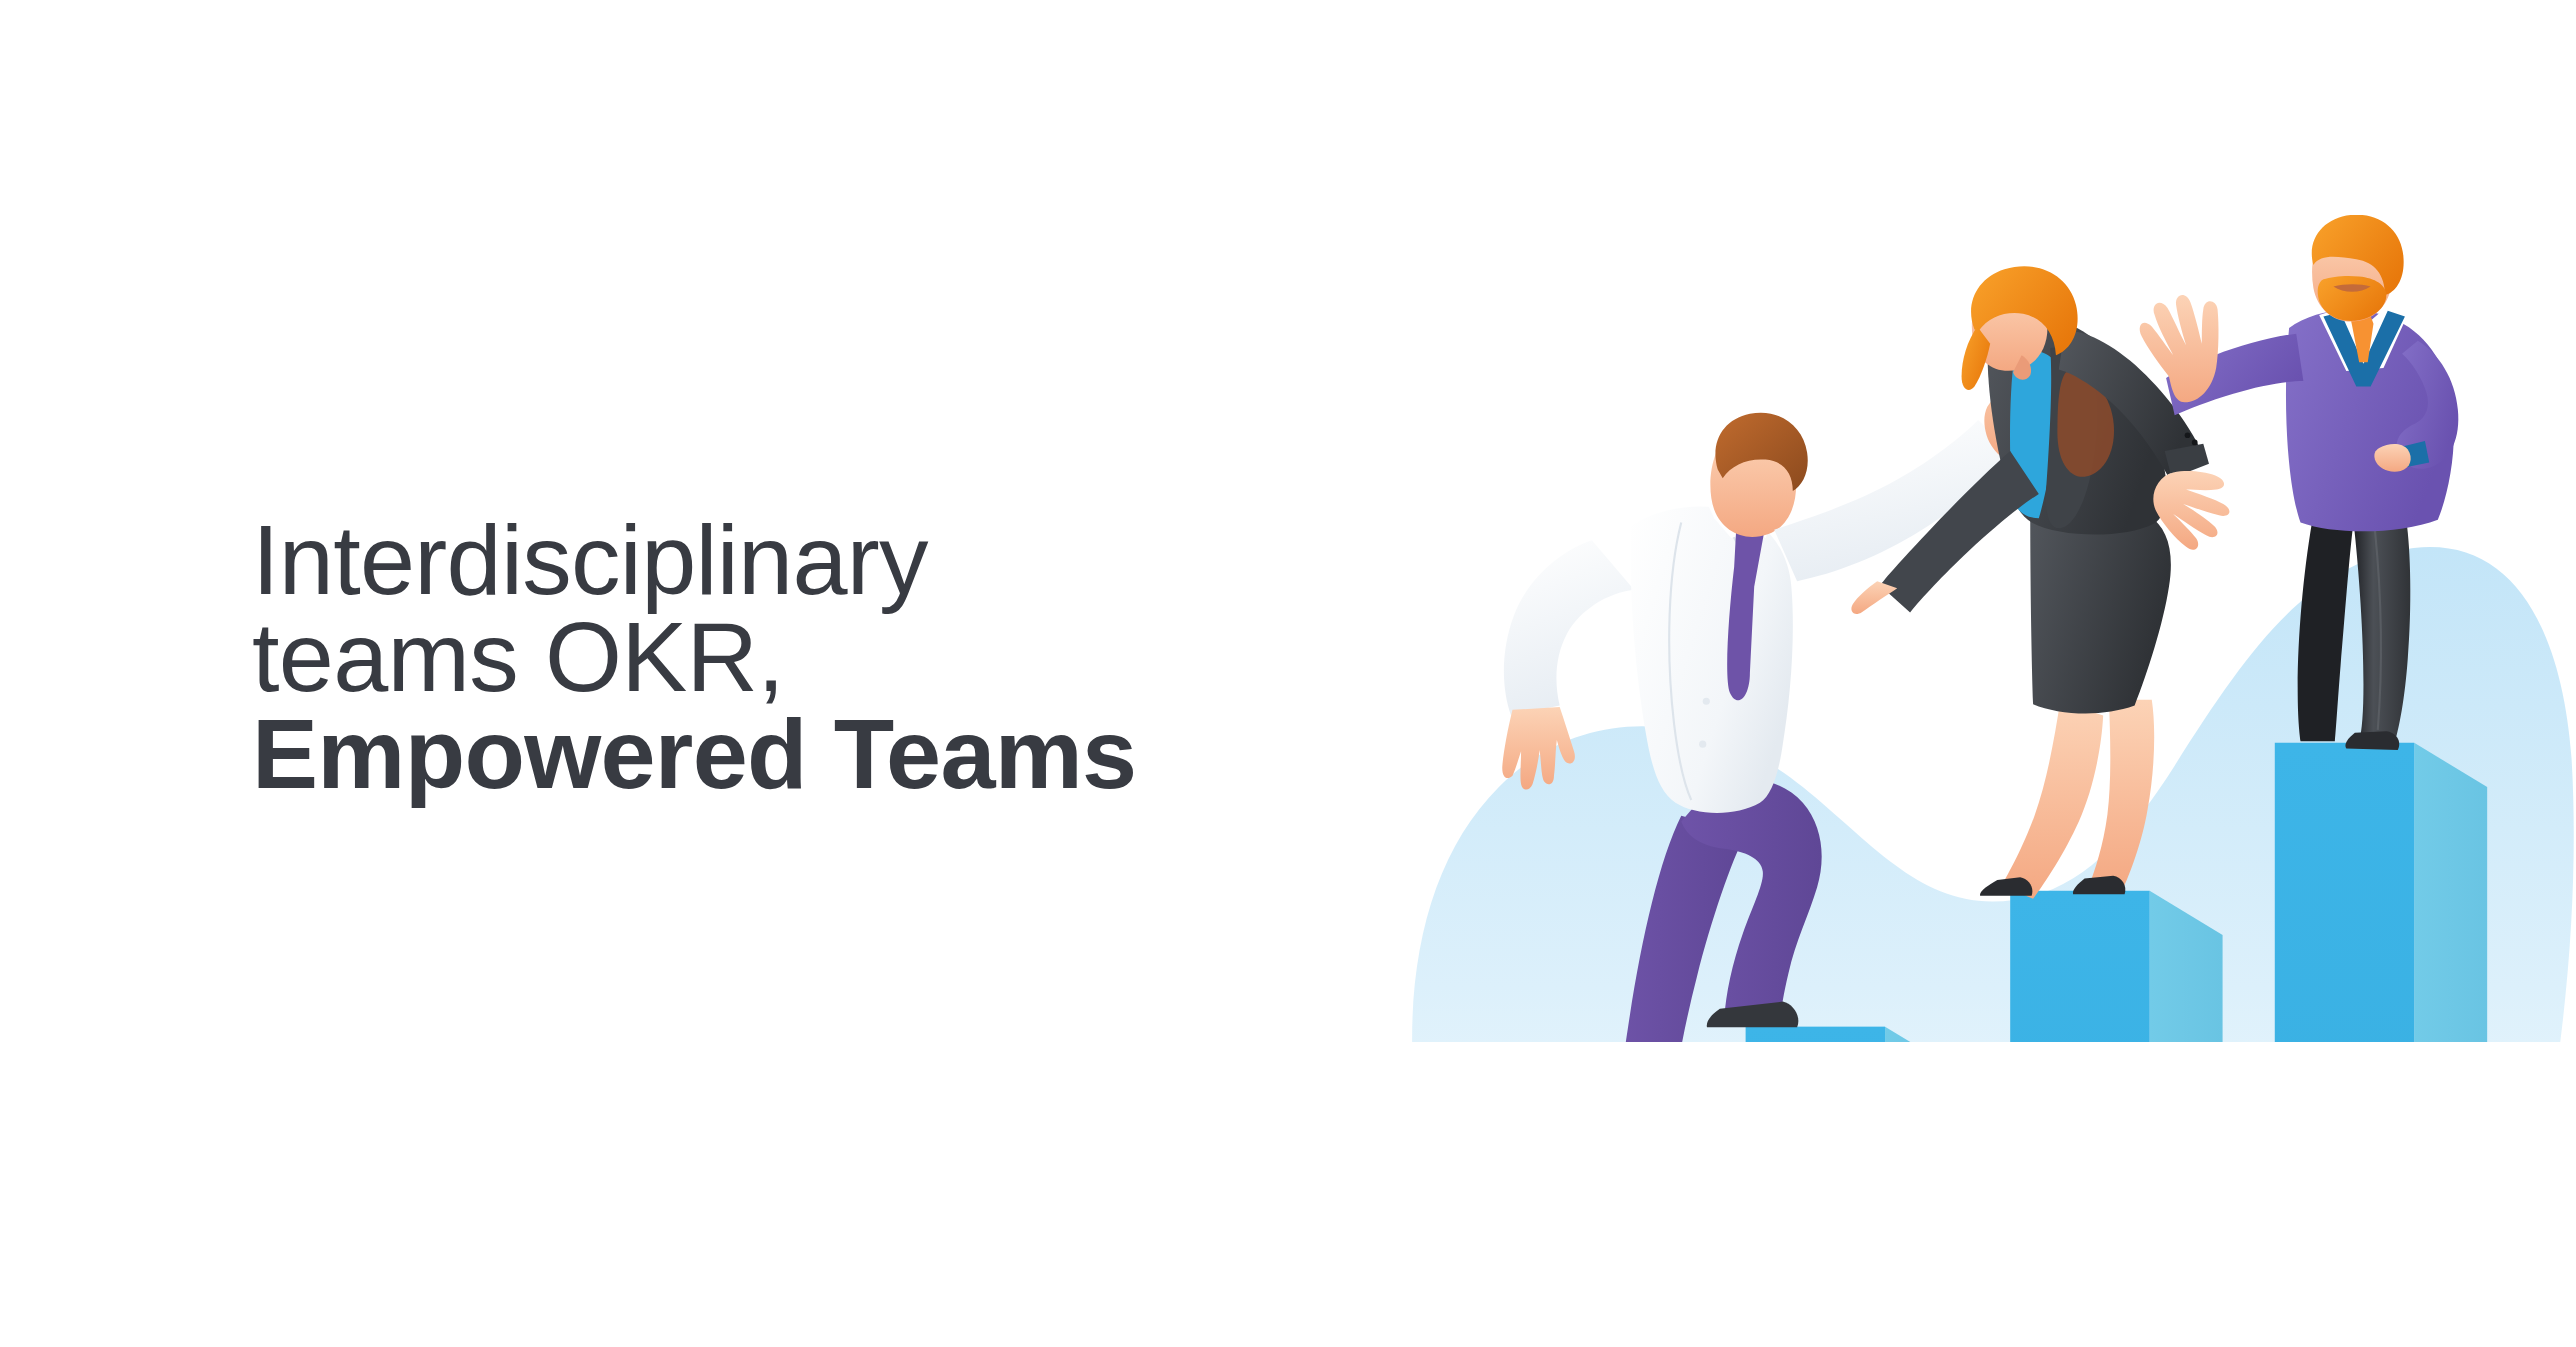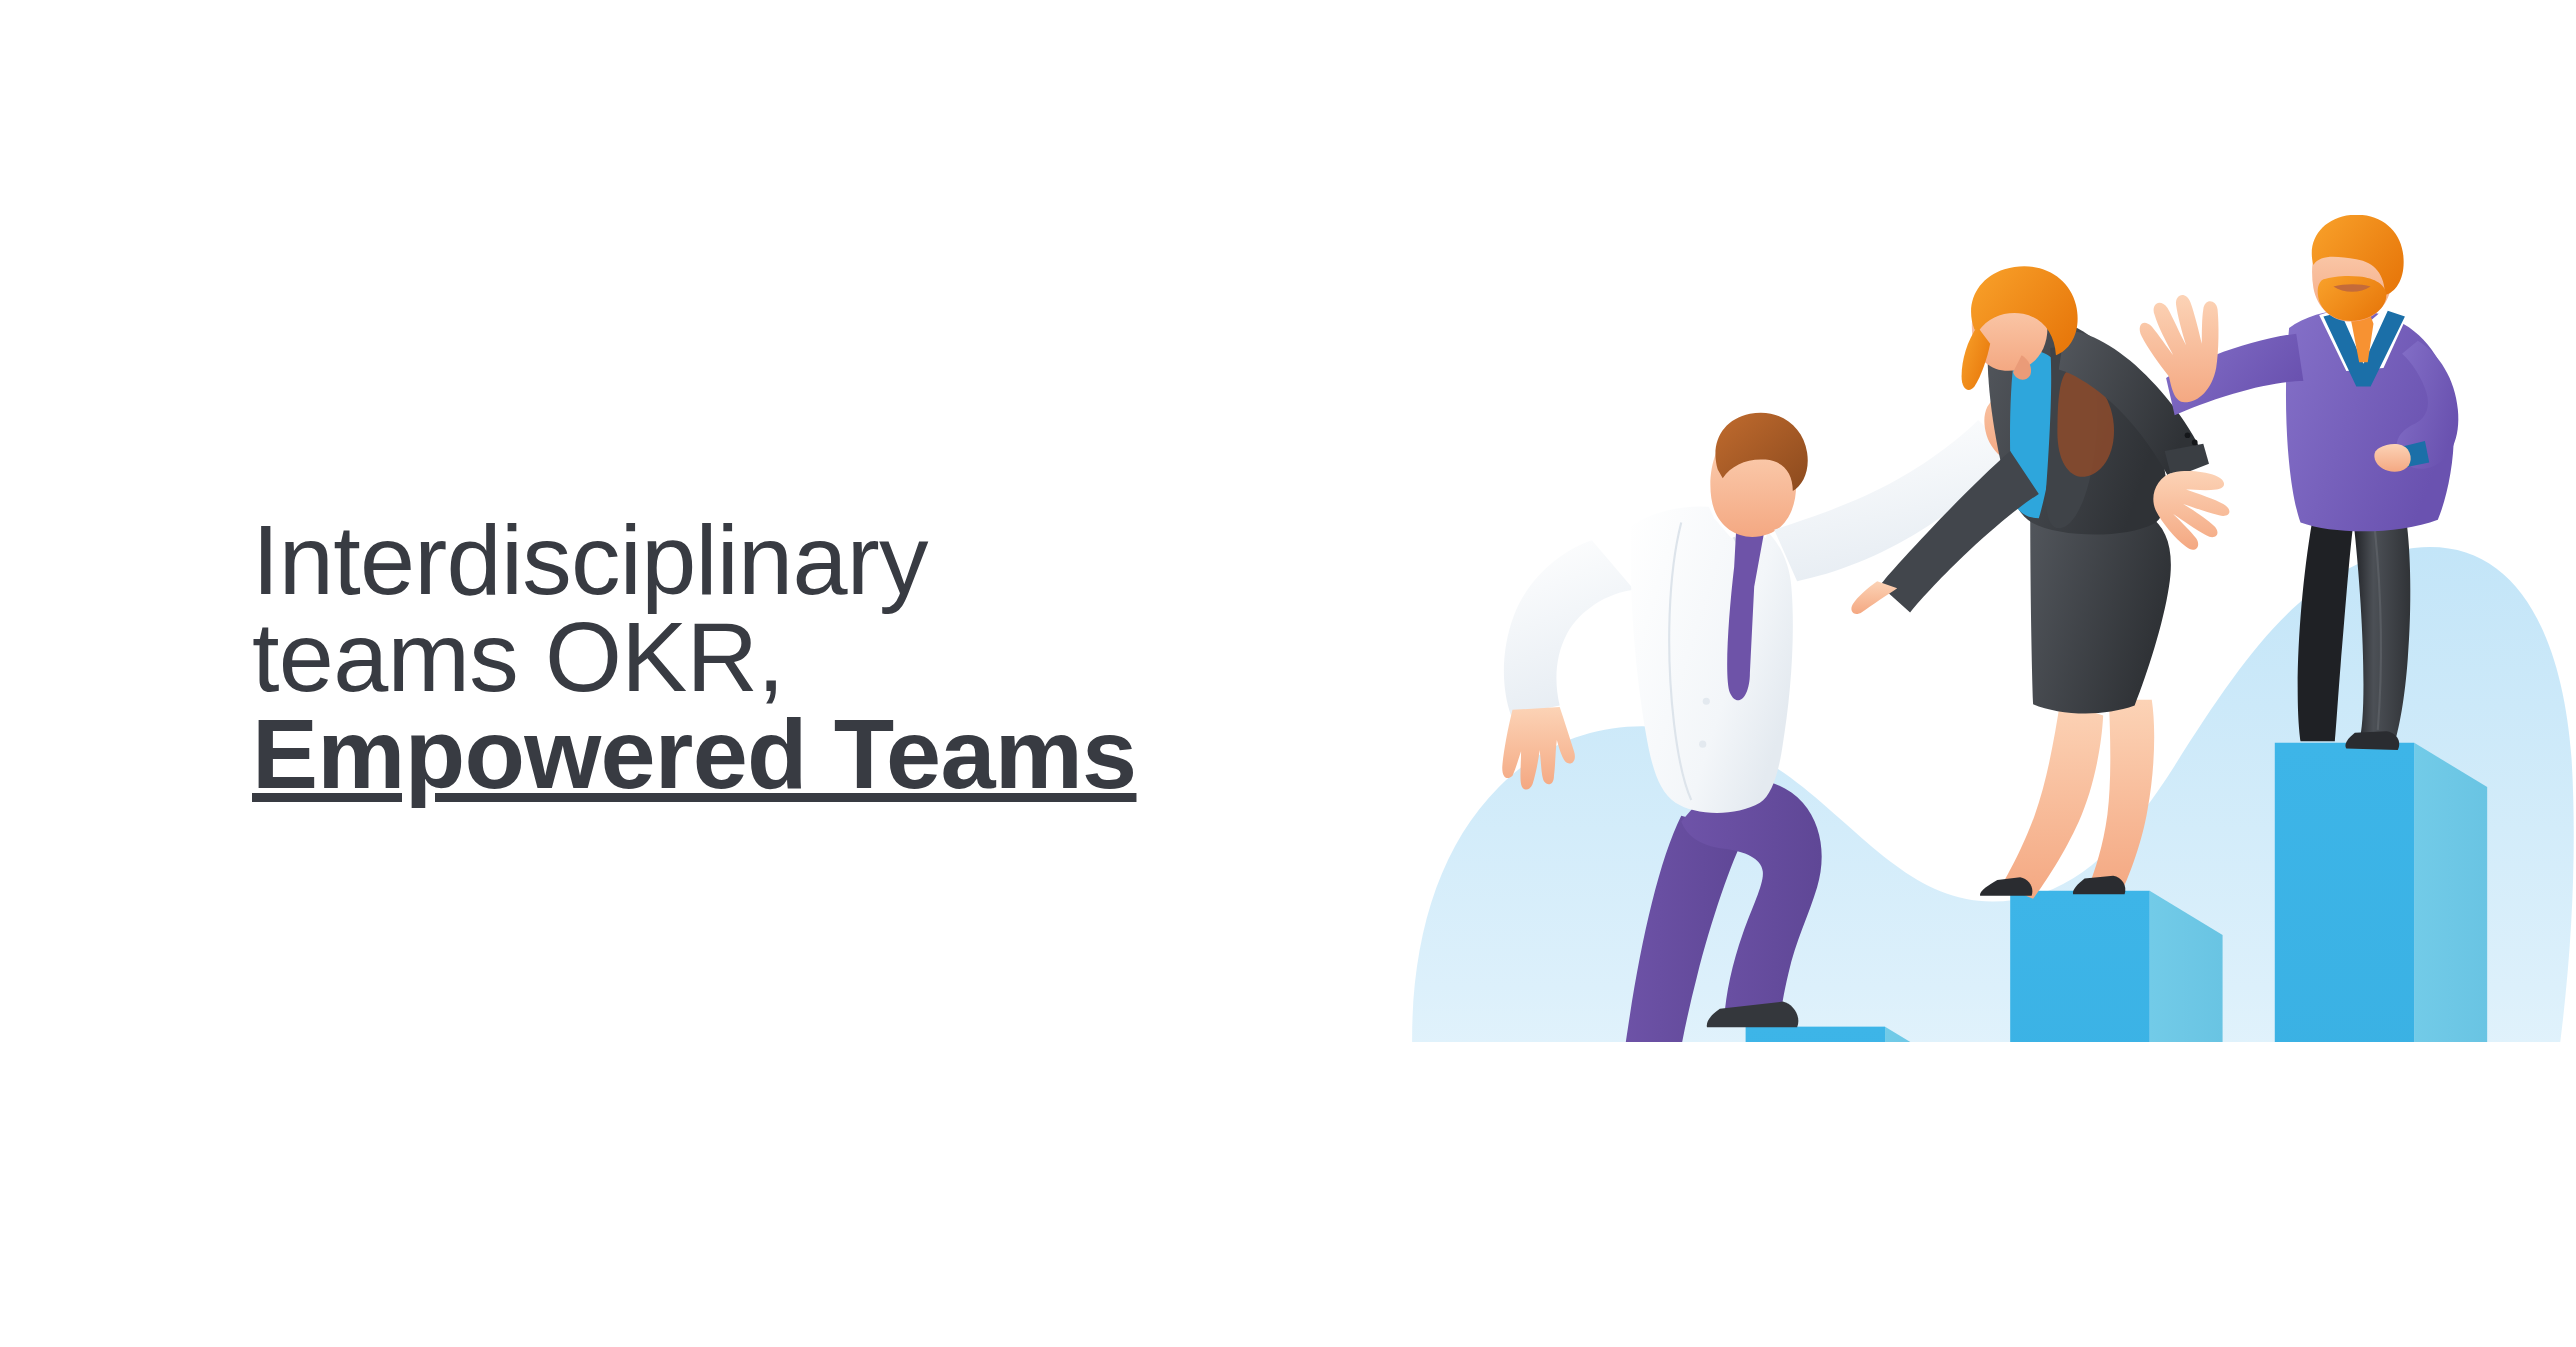--- a/index.html
+++ b/index.html
@@ -28,21 +28,20 @@
     line-height: 97px;
     letter-spacing: -0.7px;
     font-weight: 400;
   }
   #headline .ln {
     display: block;
     white-space: nowrap;
   }
   #headline .ln.bold {
     font-weight: 700;
-    text-decoration: underline;
   }
   
   #illustration {
     position: absolute;
     left: 1345px;
     top: 215px;
     width: 1231px;
     height: 1132px;
   }
   #illustration svg {

